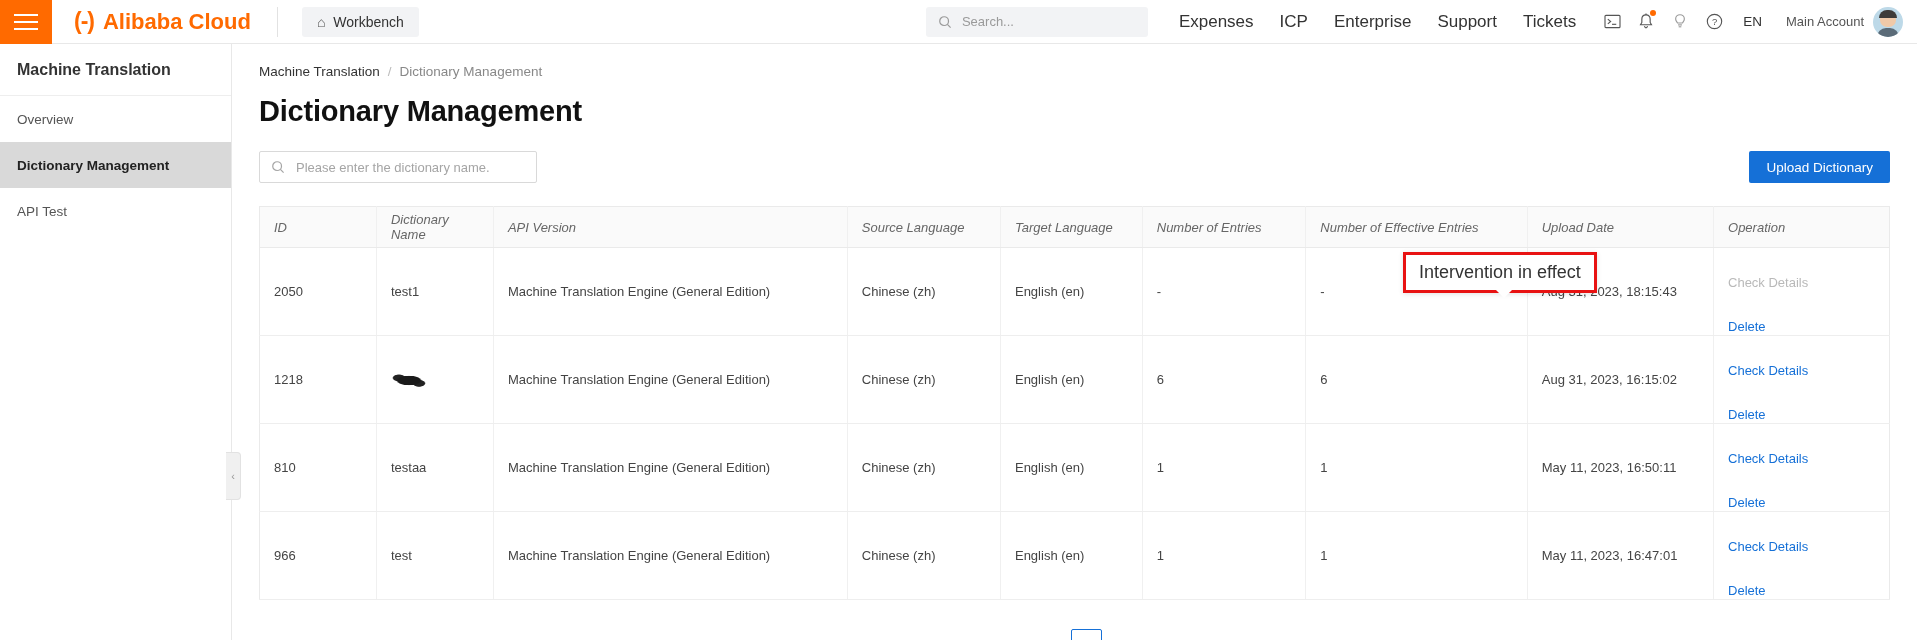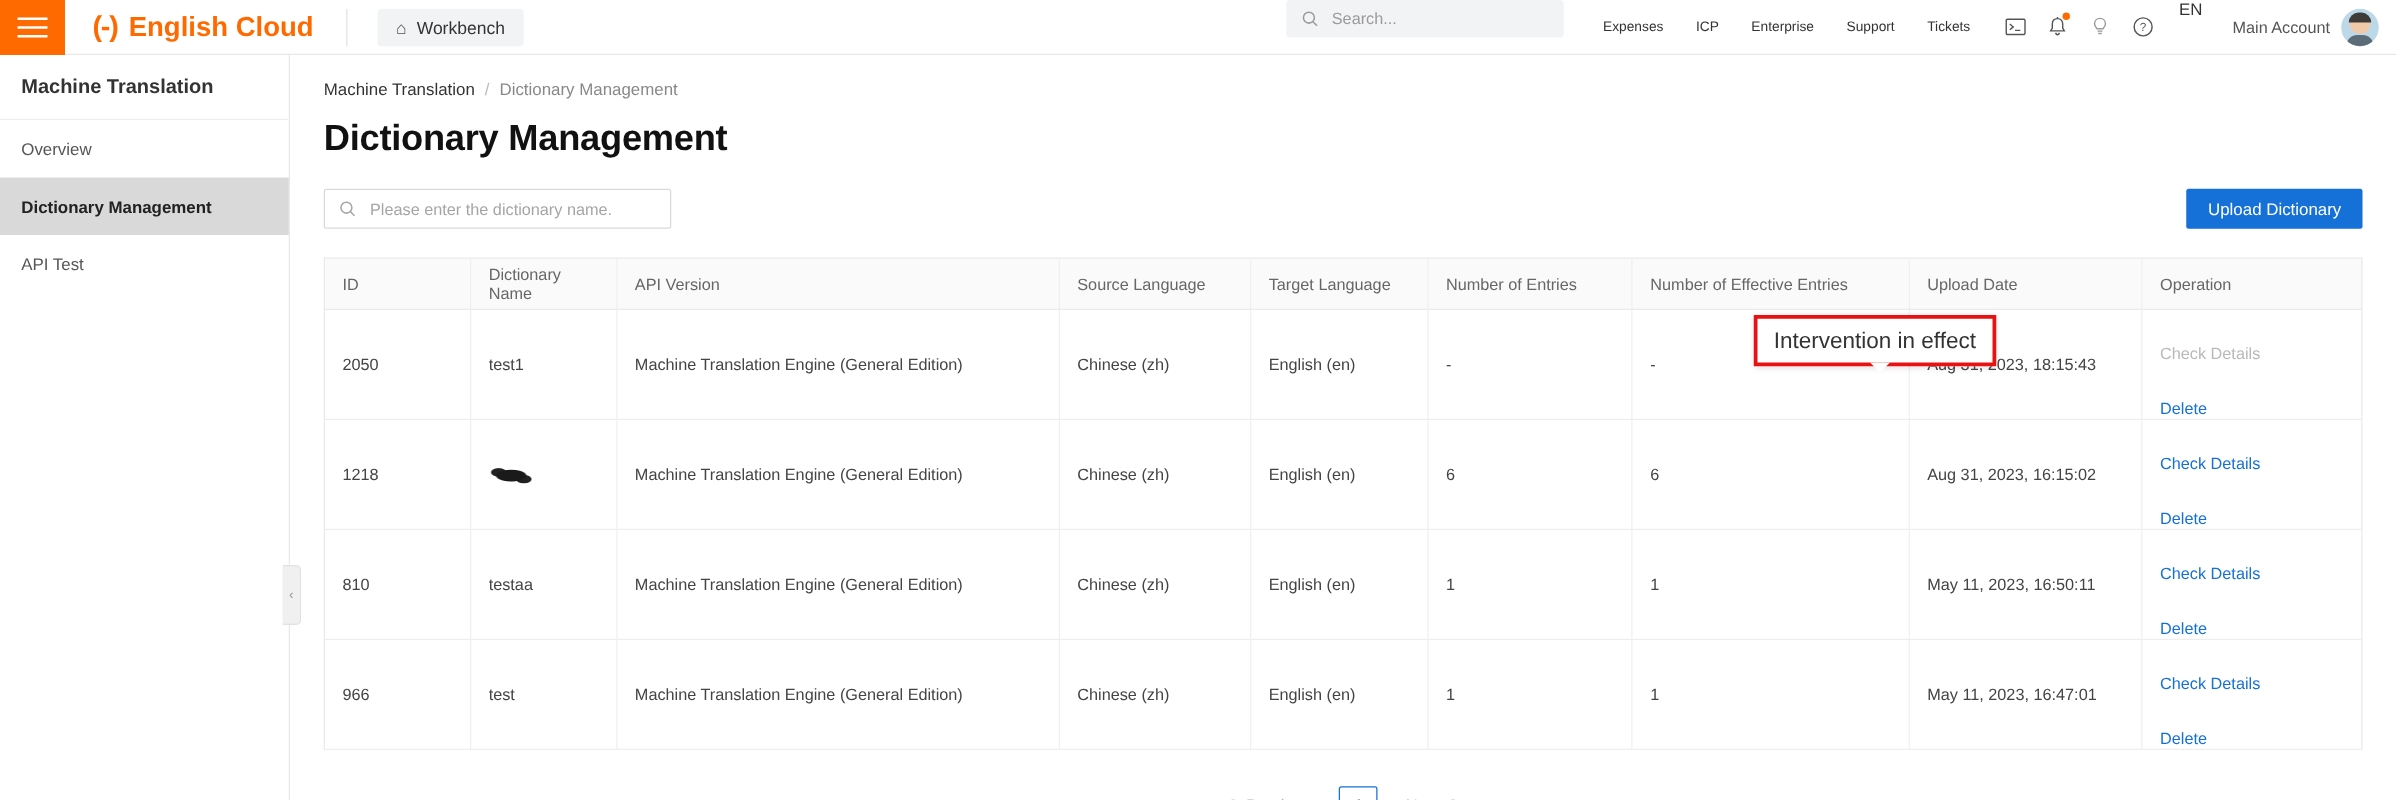--- a/index.html
+++ b/index.html
@@ -46,31 +46,31 @@
   .workbench-btn {
     margin-left: 24px;
     height: 30px; padding: 0 15px;
     background: #f2f3f5; border-radius: 3px;
     display: flex; align-items: center; gap: 8px;
     font-size: 14px; color: #333; cursor: pointer;
   }
   .home-icon { font-size: 14px; color: #555; line-height: 1; }
 
   .top-right {
-    margin-left: auto; display: flex; height: 44px;
+    margin-left: auto; display: flex; align-items: center; height: 44px;
   }
   .search-box {
     width: 222px; height: 30px; background: #f2f3f5;
     border-radius: 3px; display: flex; align-items: center;
     padding: 0 12px; gap: 10px; cursor: text;
   }
   .search-placeholder { font-size: 13px; color: #9a9a9a; }
   .nav-links { display: flex; align-items: center; gap: 0; margin-left: 18px; }
   .nav-link {
-    font-size: 11px; color: #333; padding: 0 13px; cursor: pointer;
+    font-size: 17px; color: #333; padding: 0 13px; cursor: pointer;
     white-space: nowrap;
   }
   .nav-icons { display: flex; align-items: center; gap: 0; margin-left: 6px; }
   .nav-icon {
     width: 34px; height: 44px; display: flex; align-items: center;
     justify-content: center; cursor: pointer; position: relative;
     color: #444;
   }
   .dot-badge {
     position: absolute; top: 10px; right: 7px;
@@ -182,20 +182,21 @@
     table-layout: fixed;
   }
   thead th {
     background: #fafafa;
     height: 41px;
     font-size: 13px; font-weight: normal; color: #666;
     text-align: left; padding: 0 14px;
     border-top: 1px solid #eaeaea;
     border-bottom: 1px solid #eaeaea;
     border-right: 1px solid #f0f0f0;
+    font-style: italic;
   }
   thead th:first-child { border-left: 1px solid #eaeaea; }
   thead th:last-child { border-right: 1px solid #eaeaea; }
   tbody td {
     height: 56px;
     font-size: 13px; color: #444;
     padding: 0 14px;
     border-bottom: 1px solid #eeeeee;
     border-right: 1px solid #f0f0f0;
     vertical-align: middle;
@@ -279,21 +280,21 @@
 <div class="topbar">
 
   <div class="hamburger-box">
     <span></span>
     <span></span>
     <span></span>
   </div>
 
   <div class="brand">
     <span class="brand-mark">(-)</span>
-    <span class="brand-text">English Cloud</span>
+    <span class="brand-text">Alibaba Cloud</span>
   </div>
 
   <div class="brand-divider"></div>
 
   <div class="workbench-btn">
     <span class="home-icon">⌂</span>
     <span>Workbench</span>
   </div>
 
   <div class="top-right">

